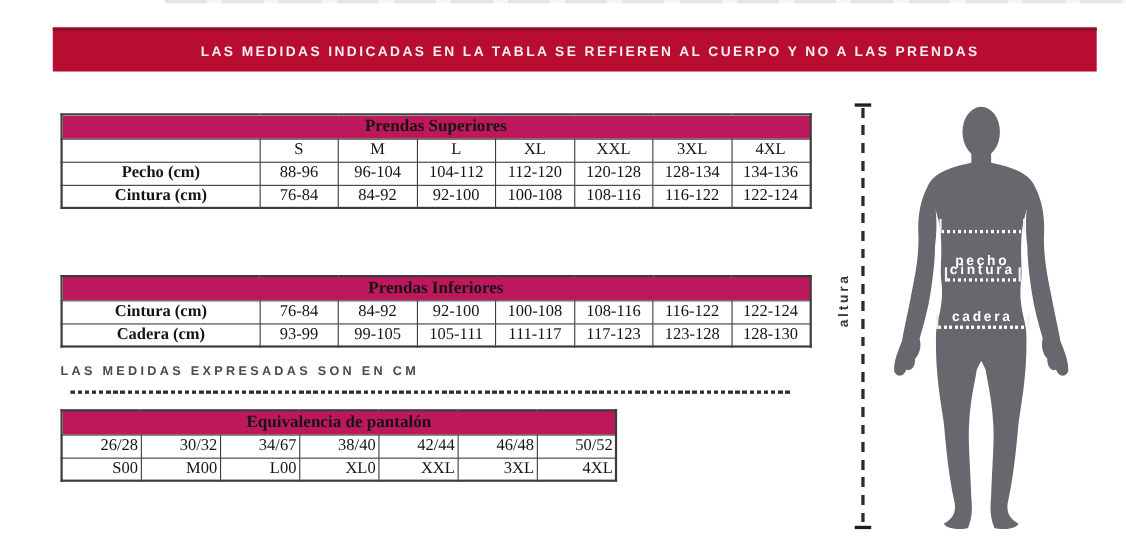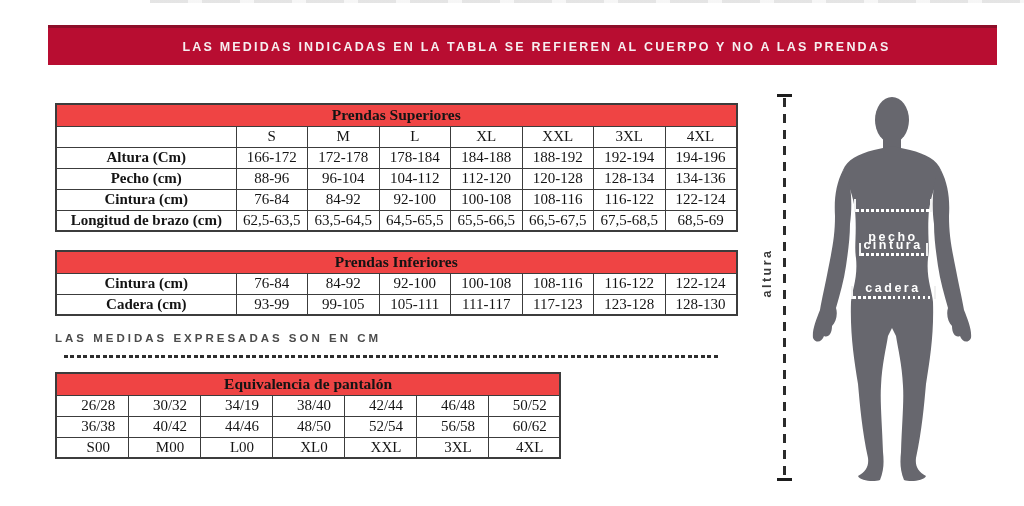--- a/index.html
+++ b/index.html
@@ -21,24 +21,24 @@
 
   
   table.size-table { position:absolute; border-collapse:collapse; table-layout:fixed;
     border:2px solid #3c3c3c; background:#fff; }
   #upper-table { left:55px; top:103px; width:681px; }
   #lower-table { left:55px; top:250px; width:681px; }
   #equiv-table { left:55px; top:372px; width:506px; }
   .size-table th, .size-table td { border:1px solid #3c3c3c; height:21px;
     font-size:15px; color:#141414; text-align:center; padding:0 2px;
     overflow:hidden; white-space:nowrap; }
-  .size-table th.title { background:#ef4444; font-weight:bold; height:22px; font-size:15.5px; }
+  .size-table th.title { background:#be185d; font-weight:bold; height:22px; font-size:15.5px; }
   .size-table td.rowlabel { font-weight:bold; }
   .size-table td.szhead { font-weight:normal; }
-  #equiv-table td { text-align:center; padding-left:14px; font-weight:normal; }
+  #equiv-table td { text-align:right; padding-left:14px; font-weight:normal; }
 
   
   .caption { position:absolute; left:55px; top:332px; width:681px; text-align:left;
     font-family:"Liberation Sans", sans-serif; font-weight:bold; font-size:11.5px;
     letter-spacing:3px; color:#4b4b4b; white-space:nowrap; }
   .dotted-sep { position:absolute; left:64px; top:355px; width:656px; height:3px;
     background:repeating-linear-gradient(90deg,#2d2d2d 0 4px, transparent 4px 6.5px); }
 
   
   .altura-line { position:absolute; left:783px; top:98px; width:2.5px; height:380px;
@@ -106,59 +106,39 @@
         <td class="szhead"></td>
         <td class="szhead">S</td>
         <td class="szhead">M</td>
         <td class="szhead">L</td>
         <td class="szhead">XL</td>
         <td class="szhead">XXL</td>
         <td class="szhead">3XL</td>
         <td class="szhead">4XL</td>
       </tr>
       <tr>
-        <td class="rowlabel">Altura (Cm)</td>
-        <td>166-172</td>
-        <td>172-178</td>
-        <td>178-184</td>
-        <td>184-188</td>
-        <td>188-192</td>
-        <td>192-194</td>
-        <td>194-196</td>
-      </tr>
-      <tr>
         <td class="rowlabel">Pecho (cm)</td>
         <td>88-96</td>
         <td>96-104</td>
         <td>104-112</td>
         <td>112-120</td>
         <td>120-128</td>
         <td>128-134</td>
         <td>134-136</td>
       </tr>
       <tr>
         <td class="rowlabel">Cintura (cm)</td>
         <td>76-84</td>
         <td>84-92</td>
         <td>92-100</td>
         <td>100-108</td>
         <td>108-116</td>
         <td>116-122</td>
         <td>122-124</td>
       </tr>
-      <tr>
-        <td class="rowlabel">Longitud de brazo (cm)</td>
-        <td>62,5-63,5</td>
-        <td>63,5-64,5</td>
-        <td>64,5-65,5</td>
-        <td>65,5-66,5</td>
-        <td>66,5-67,5</td>
-        <td>67,5-68,5</td>
-        <td>68,5-69</td>
-      </tr>
     </tbody>
   </table>
 <table id="lower-table" class="size-table">
     <colgroup>
       <col style="width: 180px;">
       <col style="width: 71.5px;">
       <col style="width: 71.5px;">
       <col style="width: 71.5px;">
       <col style="width: 71.5px;">
       <col style="width: 71.5px;">
@@ -205,34 +185,25 @@
       <col style="width: 72px;">
       <col style="width: 72px;">
     </colgroup>
     <tbody>
       <tr>
         <th class="title" colspan="7">Equivalencia de pantalón</th>
       </tr>
       <tr>
         <td>26/28</td>
         <td>30/32</td>
-        <td>34/19</td>
+        <td>34/67</td>
         <td>38/40</td>
         <td>42/44</td>
         <td>46/48</td>
         <td>50/52</td>
-      </tr>
-      <tr>
-        <td>36/38</td>
-        <td>40/42</td>
-        <td>44/46</td>
-        <td>48/50</td>
-        <td>52/54</td>
-        <td>56/58</td>
-        <td>60/62</td>
       </tr>
       <tr>
         <td>S00</td>
         <td>M00</td>
         <td>L00</td>
         <td>XL0</td>
         <td>XXL</td>
         <td>3XL</td>
         <td>4XL</td>
       </tr>

